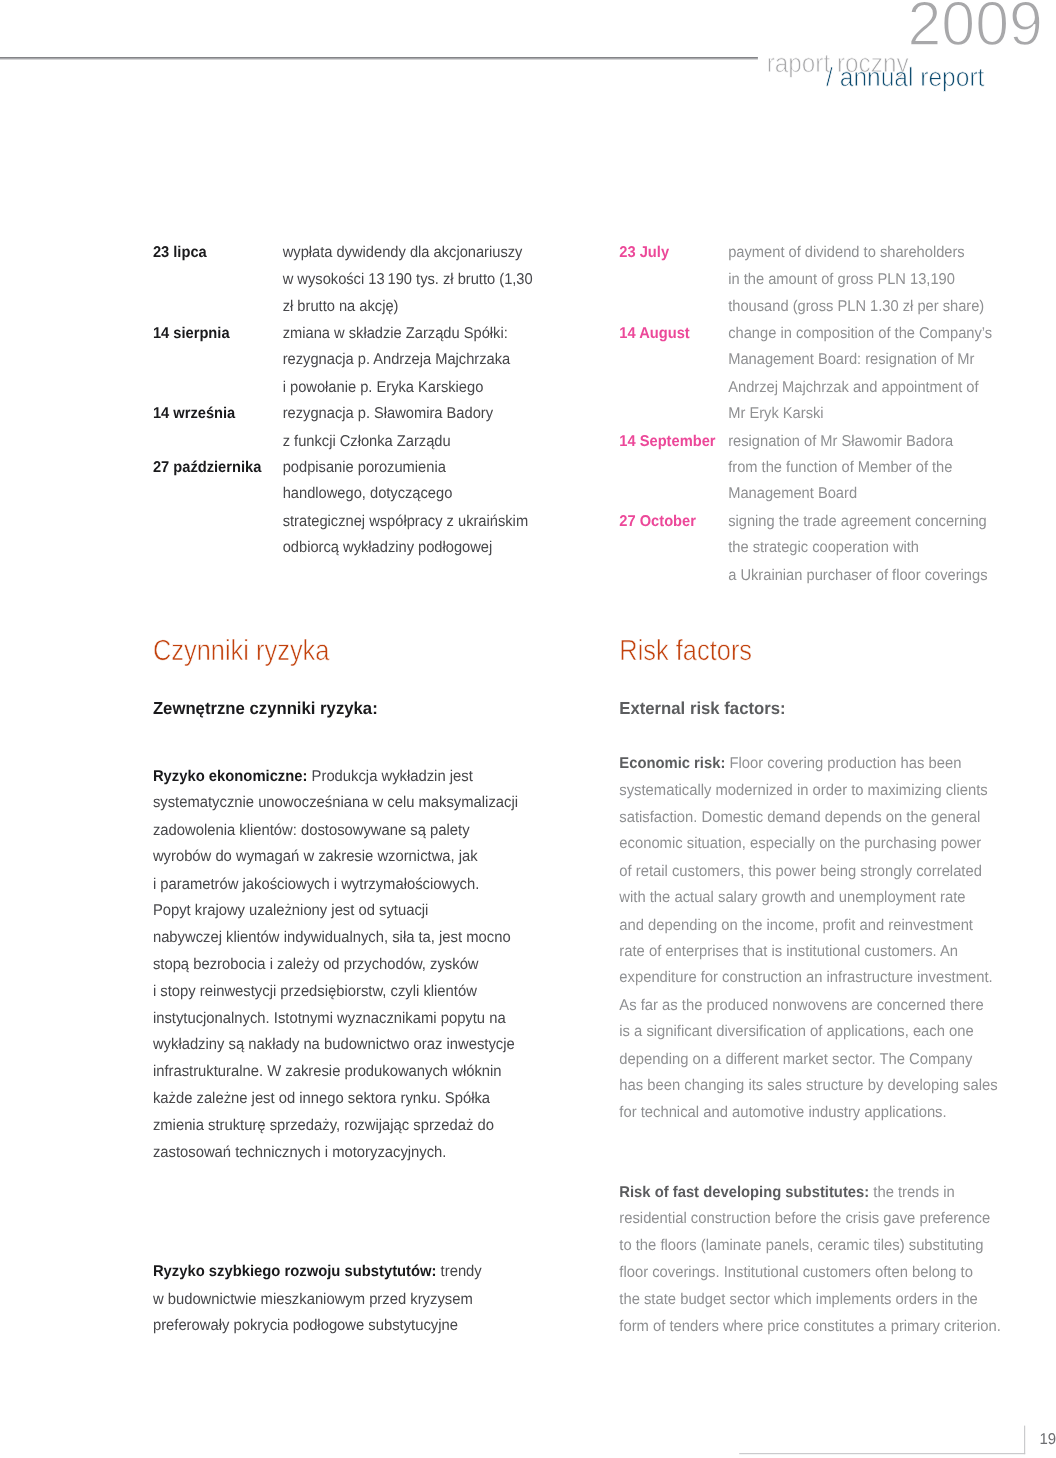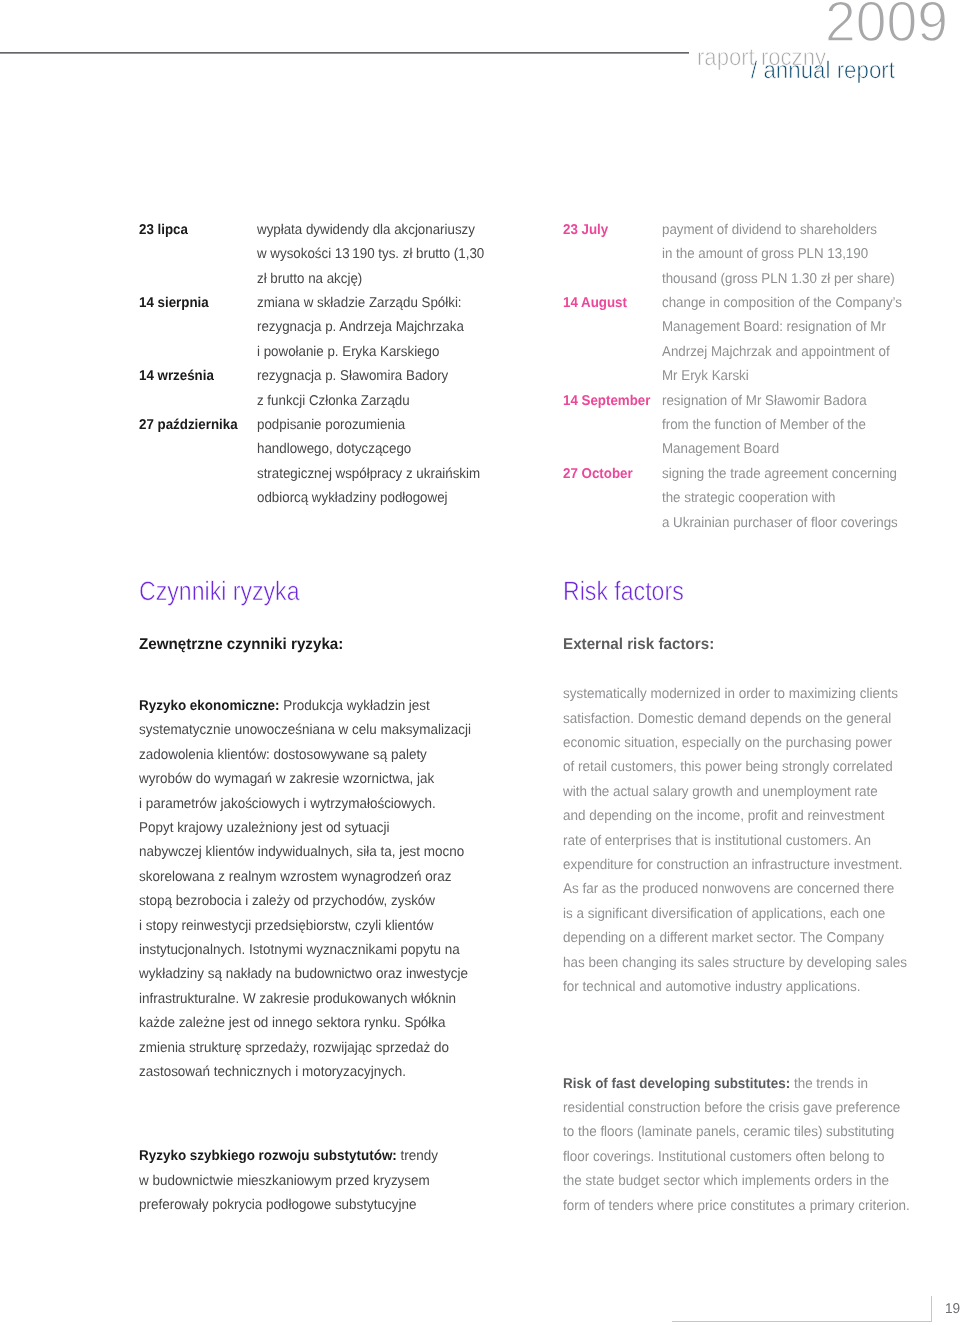--- a/index.html
+++ b/index.html
@@ -42,21 +42,21 @@
   .events.pl .ev-text{color:#47474a;}
   .events.en .ev-date{color:#ec4899;}
   .events.en .ev-text{color:#8f9092;}
   .events .sx{transform:scaleX(0.94);}
 
   
   .sec{position:absolute;}
   .sec .sx{transform:scaleX(0.948);}
   .sec.pl{left:139px;}
   .sec.en{left:563px;}
-  .sec-h{position:absolute;font-size:26.5px;font-weight:300;color:#6d28d9;
+  .sec-h{position:absolute;font-size:26.5px;font-weight:300;color:#c2410c;
          line-height:26.5px;-webkit-text-stroke:0.55px #fff;}
   .sec-h .sx{transform:scaleX(0.872);}
   .sec-sub{position:absolute;font-size:15.8px;font-weight:bold;line-height:15.8px;}
   .sec-sub .sx{transform:scaleX(0.962);}
   .sec.pl .sec-sub{color:#1a1a1c;}
   .sec.en .sec-sub{color:#5c5d5f;}
   .para{position:absolute;font-size:14.2px;}
   .pline{height:24.42px;line-height:14.2px;}
   .sec.pl .pline{color:#47474a;}
   .sec.en .pline{color:#8f9092;}
@@ -183,23 +183,20 @@
       <div class="pline"><span class="sx">
         <span>i parametrów jakościowych i wytrzymałościowych.</span>
       </span></div>
       <div class="pline"><span class="sx">
         <span>Popyt krajowy uzależniony jest od sytuacji</span>
       </span></div>
       <div class="pline"><span class="sx">
         <span>nabywczej klientów indywidualnych, siła ta, jest mocno</span>
       </span></div>
       <div class="pline"><span class="sx">
-        <span>skorelowana z realnym wzrostem wynagrodzeń oraz</span>
-      </span></div>
-      <div class="pline"><span class="sx">
         <span>stopą bezrobocia i zależy od przychodów, zysków</span>
       </span></div>
       <div class="pline"><span class="sx">
         <span>i stopy reinwestycji przedsiębiorstw, czyli klientów</span>
       </span></div>
       <div class="pline"><span class="sx">
         <span>instytucjonalnych. Istotnymi wyznacznikami popytu na</span>
       </span></div>
       <div class="pline"><span class="sx">
         <span>wykładziny są nakłady na budownictwo oraz inwestycje</span>
@@ -228,20 +225,23 @@
         <span>preferowały pokrycia podłogowe substytucyjne</span>
       </span></div>
     </div>
   </div>
 
   <div class="sec en">
     <div class="sec-h" style="top:578.4px"><span class="sx">Risk factors</span></div>
     <div class="sec-sub" style="top:636.9px"><span class="sx">External risk factors:</span></div>
     <div class="para" style="top:687.2px">
       <div class="pline"><span class="sx">
+        <span class="lead">Economic risk:</span><span> Floor covering production has been</span>
+      </span></div>
+      <div class="pline"><span class="sx">
         <span>systematically modernized in order to maximizing clients</span>
       </span></div>
       <div class="pline"><span class="sx">
         <span>satisfaction. Domestic demand depends on the general</span>
       </span></div>
       <div class="pline"><span class="sx">
         <span>economic situation, especially on the purchasing power</span>
       </span></div>
       <div class="pline"><span class="sx">
         <span>of retail customers, this power being strongly correlated</span>

